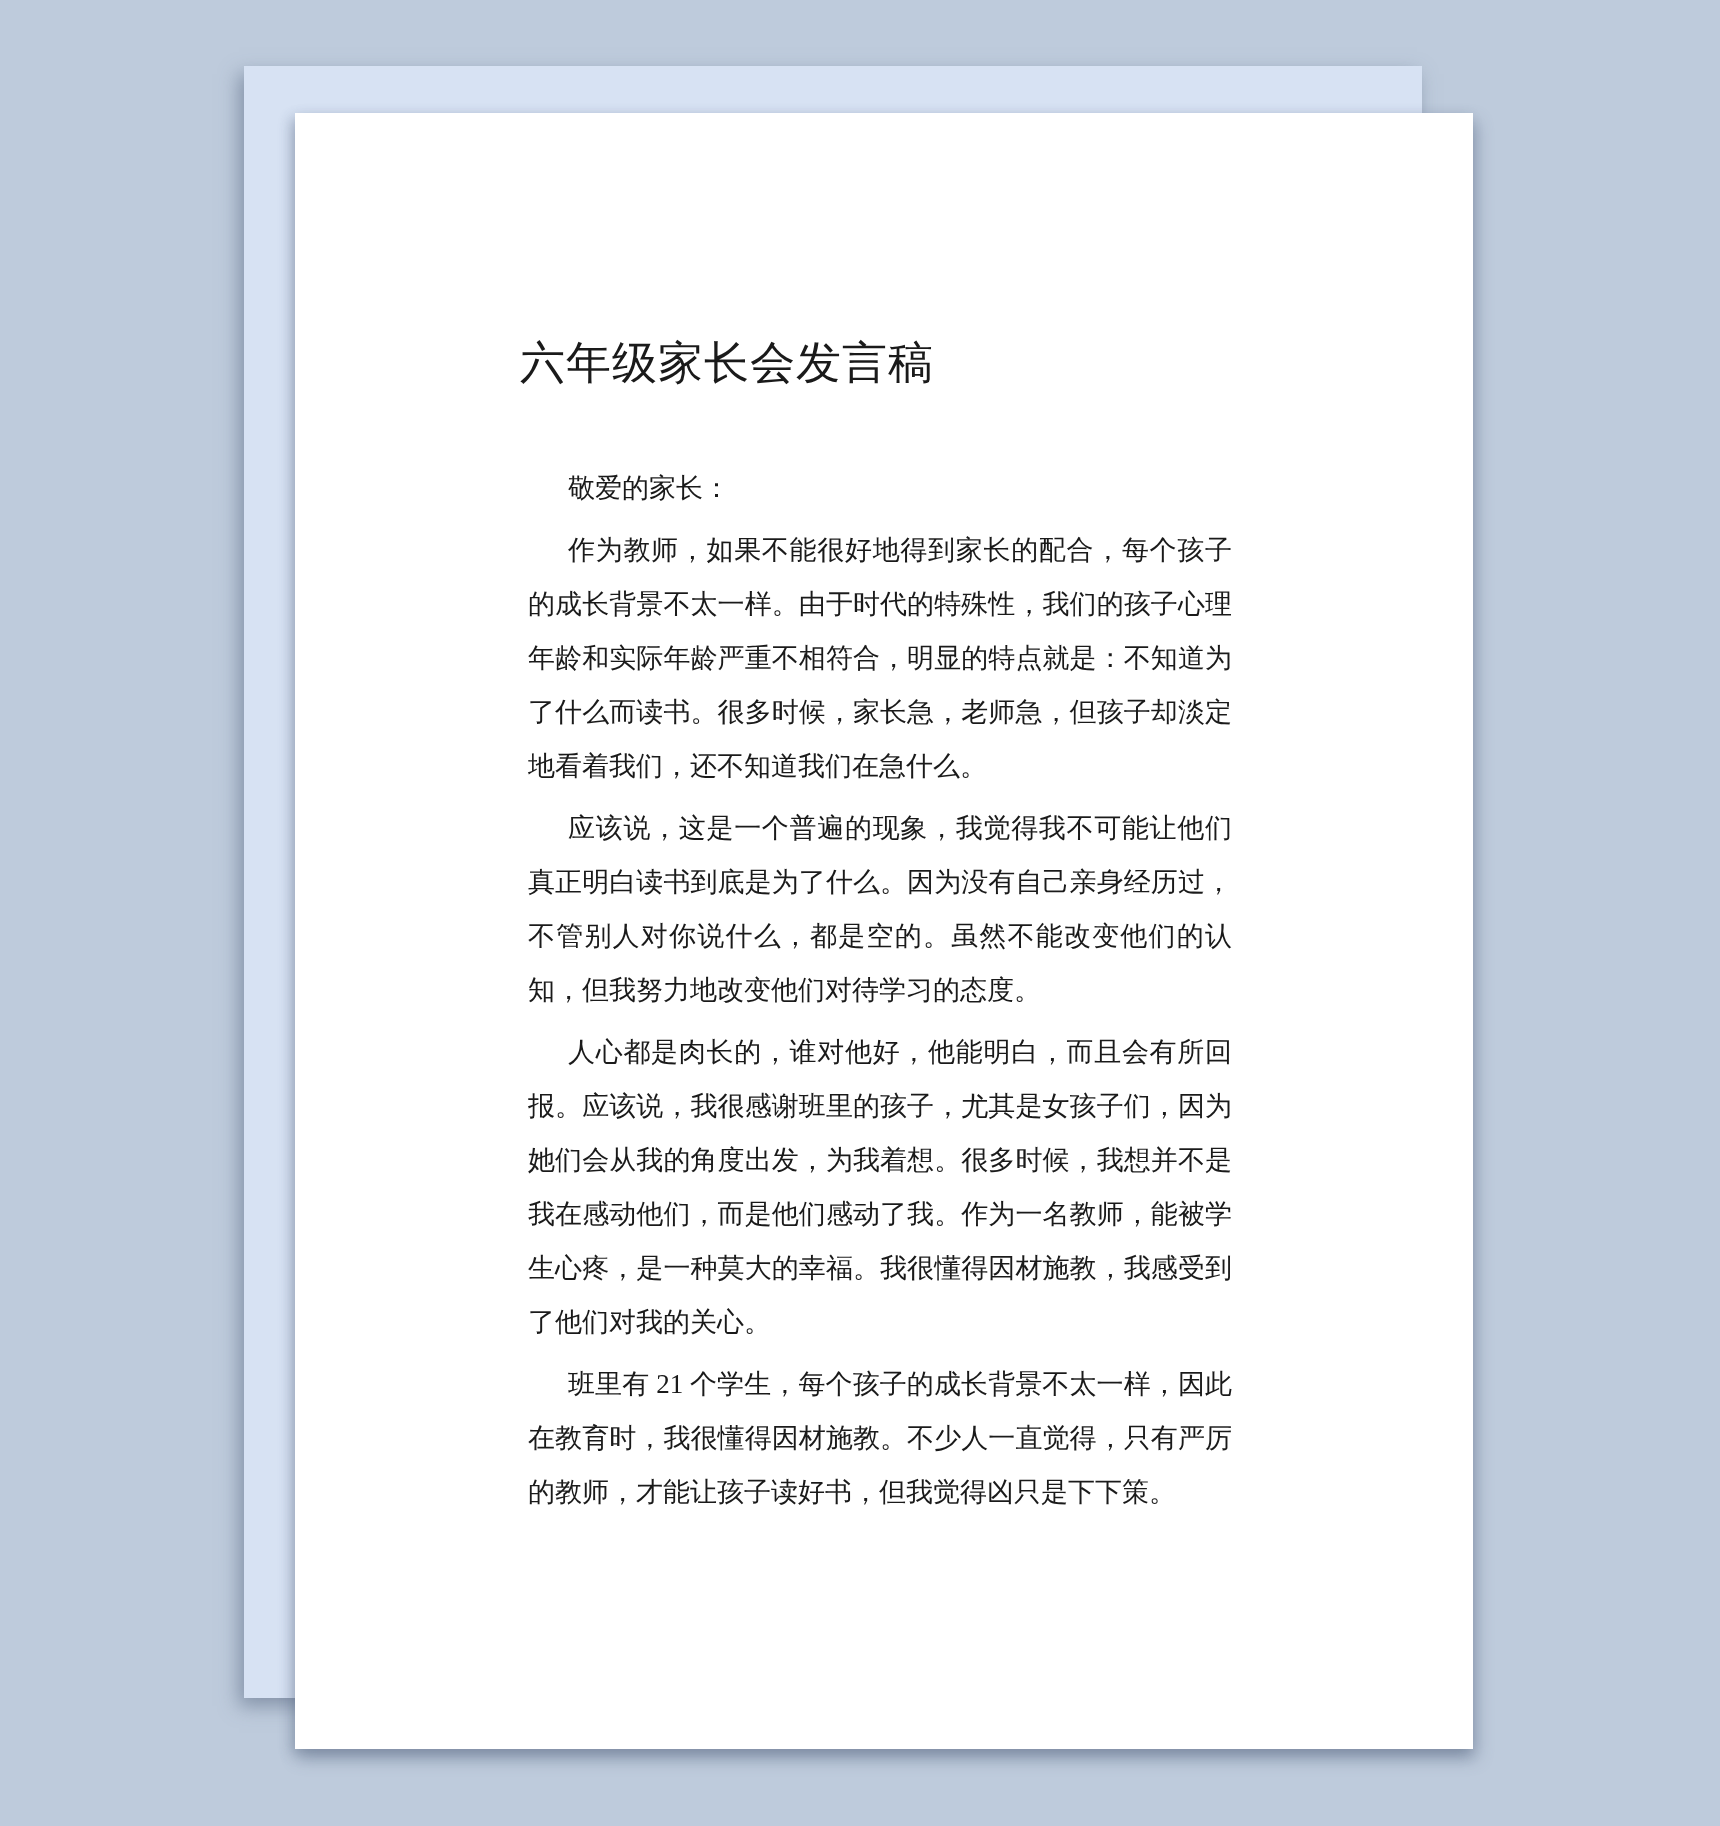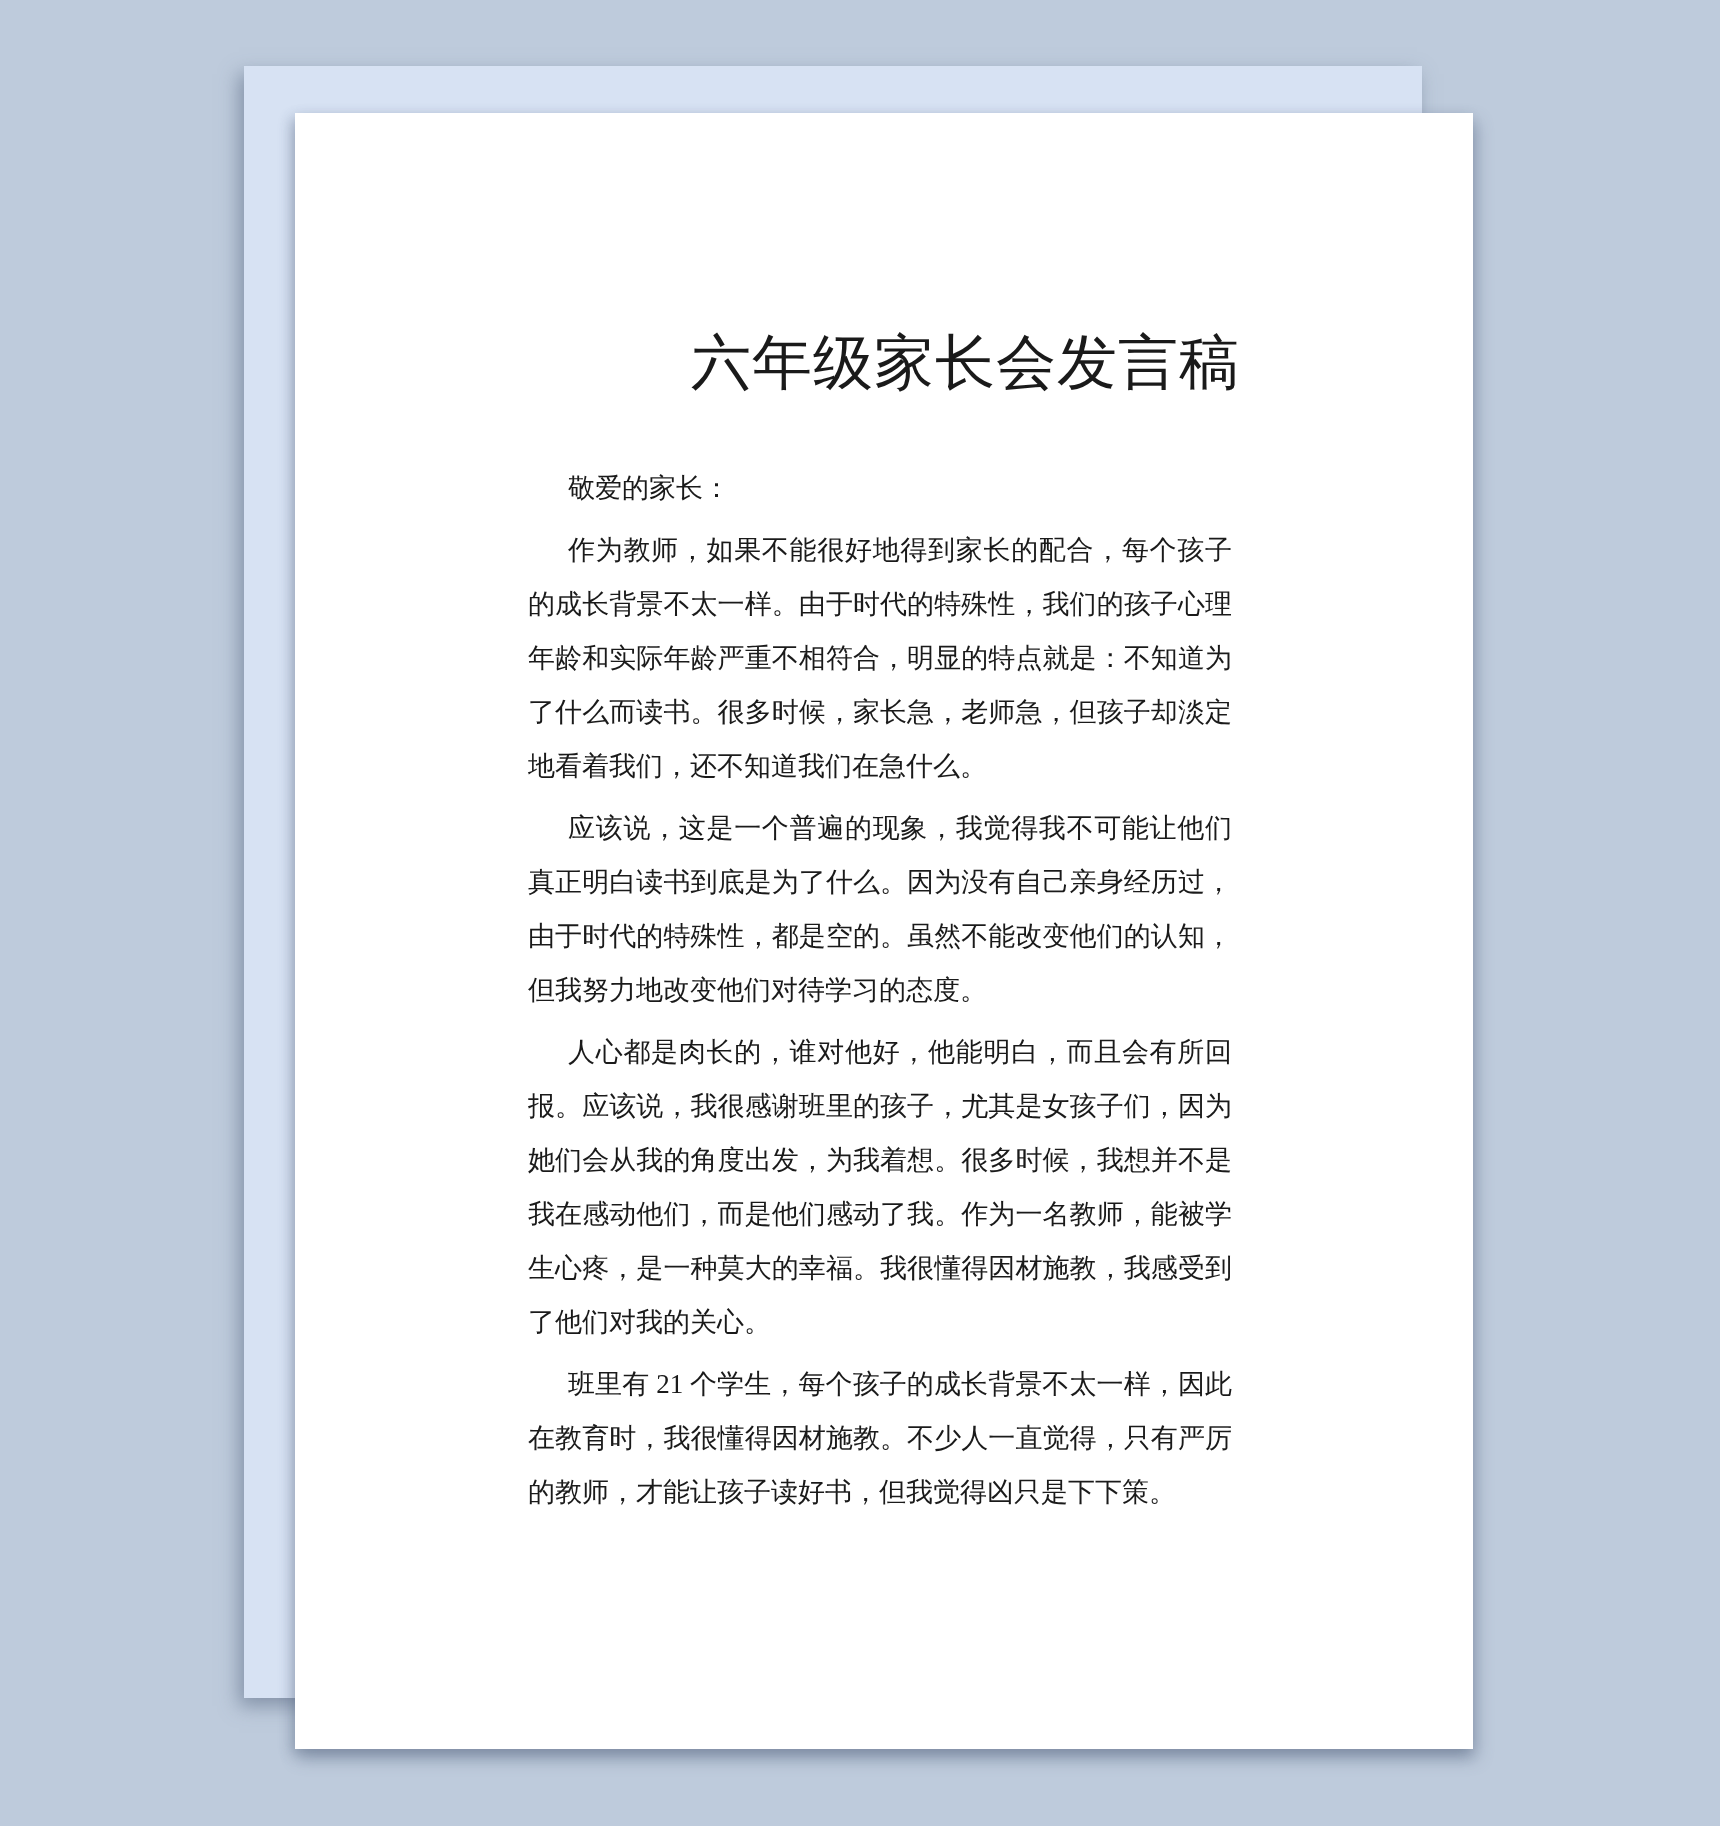--- a/index.html
+++ b/index.html
@@ -30,24 +30,24 @@
     width: 1178px;
     height: 1636px;
     background: #ffffff;
     box-sizing: border-box;
     padding: 222px 233px 0 225px;
     box-shadow: -4px 5px 12px rgba(84, 100, 126, 0.30),
                  3px 9px 16px rgba(84, 100, 126, 0.45);
   }
   .doc-title {
     margin: 0 0 70px 0;
-    font-size: 60px;
+    font-size: 45px;
     font-weight: 400;
     line-height: 56px;
-    text-align: right;
+    text-align: left;
     letter-spacing: 1px;
     color: #1a1a1a;
   }
   .doc-body p {
     margin: 8px;
     font-size: 27px;
     line-height: 54px;
     color: #1a1a1a;
     text-align: justify;
     text-align-last: left;
@@ -59,17 +59,17 @@
 <body>
 
 <div class="back-page"></div>
 
 <div class="doc-page">
   <h1 class="doc-title">六年级家长会发言稿</h1>
 
   <div class="doc-body">
     <p>敬爱的家长：</p>
     <p>作为教师，如果不能很好地得到家长的配合，每个孩子的成长背景不太一样。由于时代的特殊性，我们的孩子心理年龄和实际年龄严重不相符合，明显的特点就是：不知道为了什么而读书。很多时候，家长急，老师急，但孩子却淡定地看着我们，还不知道我们在急什么。</p>
-    <p>应该说，这是一个普遍的现象，我觉得我不可能让他们真正明白读书到底是为了什么。因为没有自己亲身经历过，由于时代的特殊性，都是空的。虽然不能改变他们的认知，但我努力地改变他们对待学习的态度。</p>
+    <p>应该说，这是一个普遍的现象，我觉得我不可能让他们真正明白读书到底是为了什么。因为没有自己亲身经历过，不管别人对你说什么，都是空的。虽然不能改变他们的认知，但我努力地改变他们对待学习的态度。</p>
     <p>人心都是肉长的，谁对他好，他能明白，而且会有所回报。应该说，我很感谢班里的孩子，尤其是女孩子们，因为她们会从我的角度出发，为我着想。很多时候，我想并不是我在感动他们，而是他们感动了我。作为一名教师，能被学生心疼，是一种莫大的幸福。我很懂得因材施教，我感受到了他们对我的关心。</p>
     <p>班里有 21 个学生，每个孩子的成长背景不太一样，因此在教育时，我很懂得因材施教。不少人一直觉得，只有严厉的教师，才能让孩子读好书，但我觉得凶只是下下策。</p>
   </div>
 </div>
 
 </body></html>

